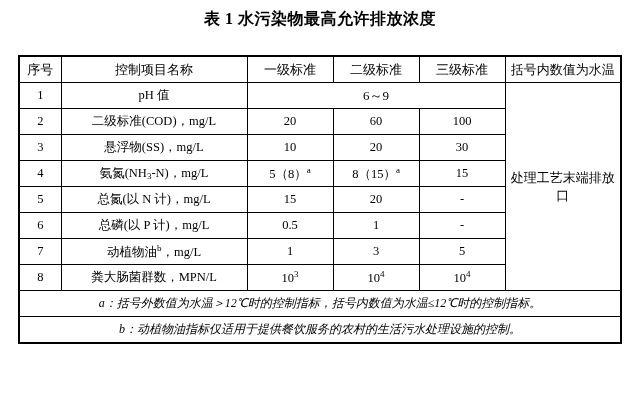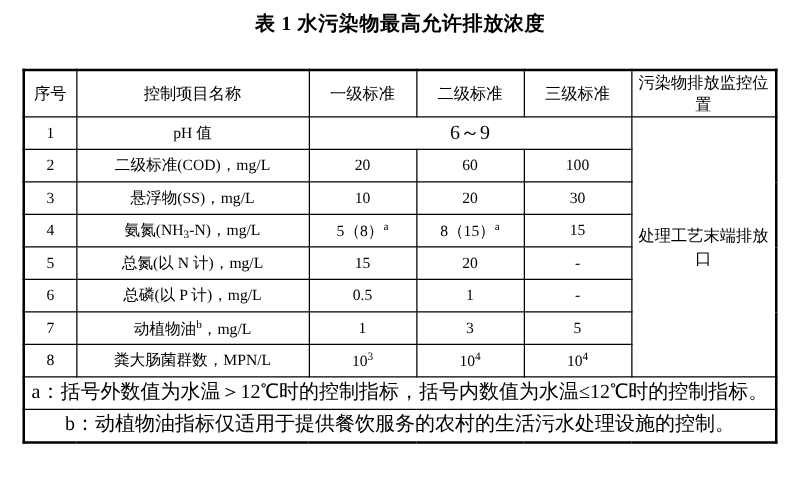--- a/index.html
+++ b/index.html
@@ -69,29 +69,30 @@
     vertical-align: -2px;
   }
   .sup {
     font-size: 9px;
     vertical-align: 5px;
   }
   .note td {
     text-align: left;
     padding: 3px 8px 3px 12px;
     height: 22px;
-    font-size: 16px;
+    font-size: 12px;
     line-height: 1.3;
+    font-style: italic;
   }
   .pos-cell {
     font-size: 13px;
     line-height: 1.35;
   }
   .span-val {
-    font-size: 16px;
+    font-size: 13px;
   }
 </style>
 </head>
 <body>
 
 <div class="page">
 
   <div class="title">表 1   水污染物最高允许排放浓度</div>
 
   <div class="table-wrap">
@@ -104,21 +105,21 @@
           <col class="c-l3">
           <col class="c-pos">
       </colgroup>
       <tbody>
         <tr class="hdr">
           <td>序号</td>
           <td>控制项目名称</td>
           <td>一级标准</td>
           <td>二级标准</td>
           <td>三级标准</td>
-          <td>污染物排放监控位置</td>
+          <td>括号内数值为水温</td>
         </tr>
 
         <tr>
           <td>1</td>
           <td class="left">pH 值</td>
           <td class="span-val" colspan="3">6～9</td>
           <td class="pos-cell" rowspan="8">处理工艺末端排放口</td>
         </tr>
 
         <tr>

